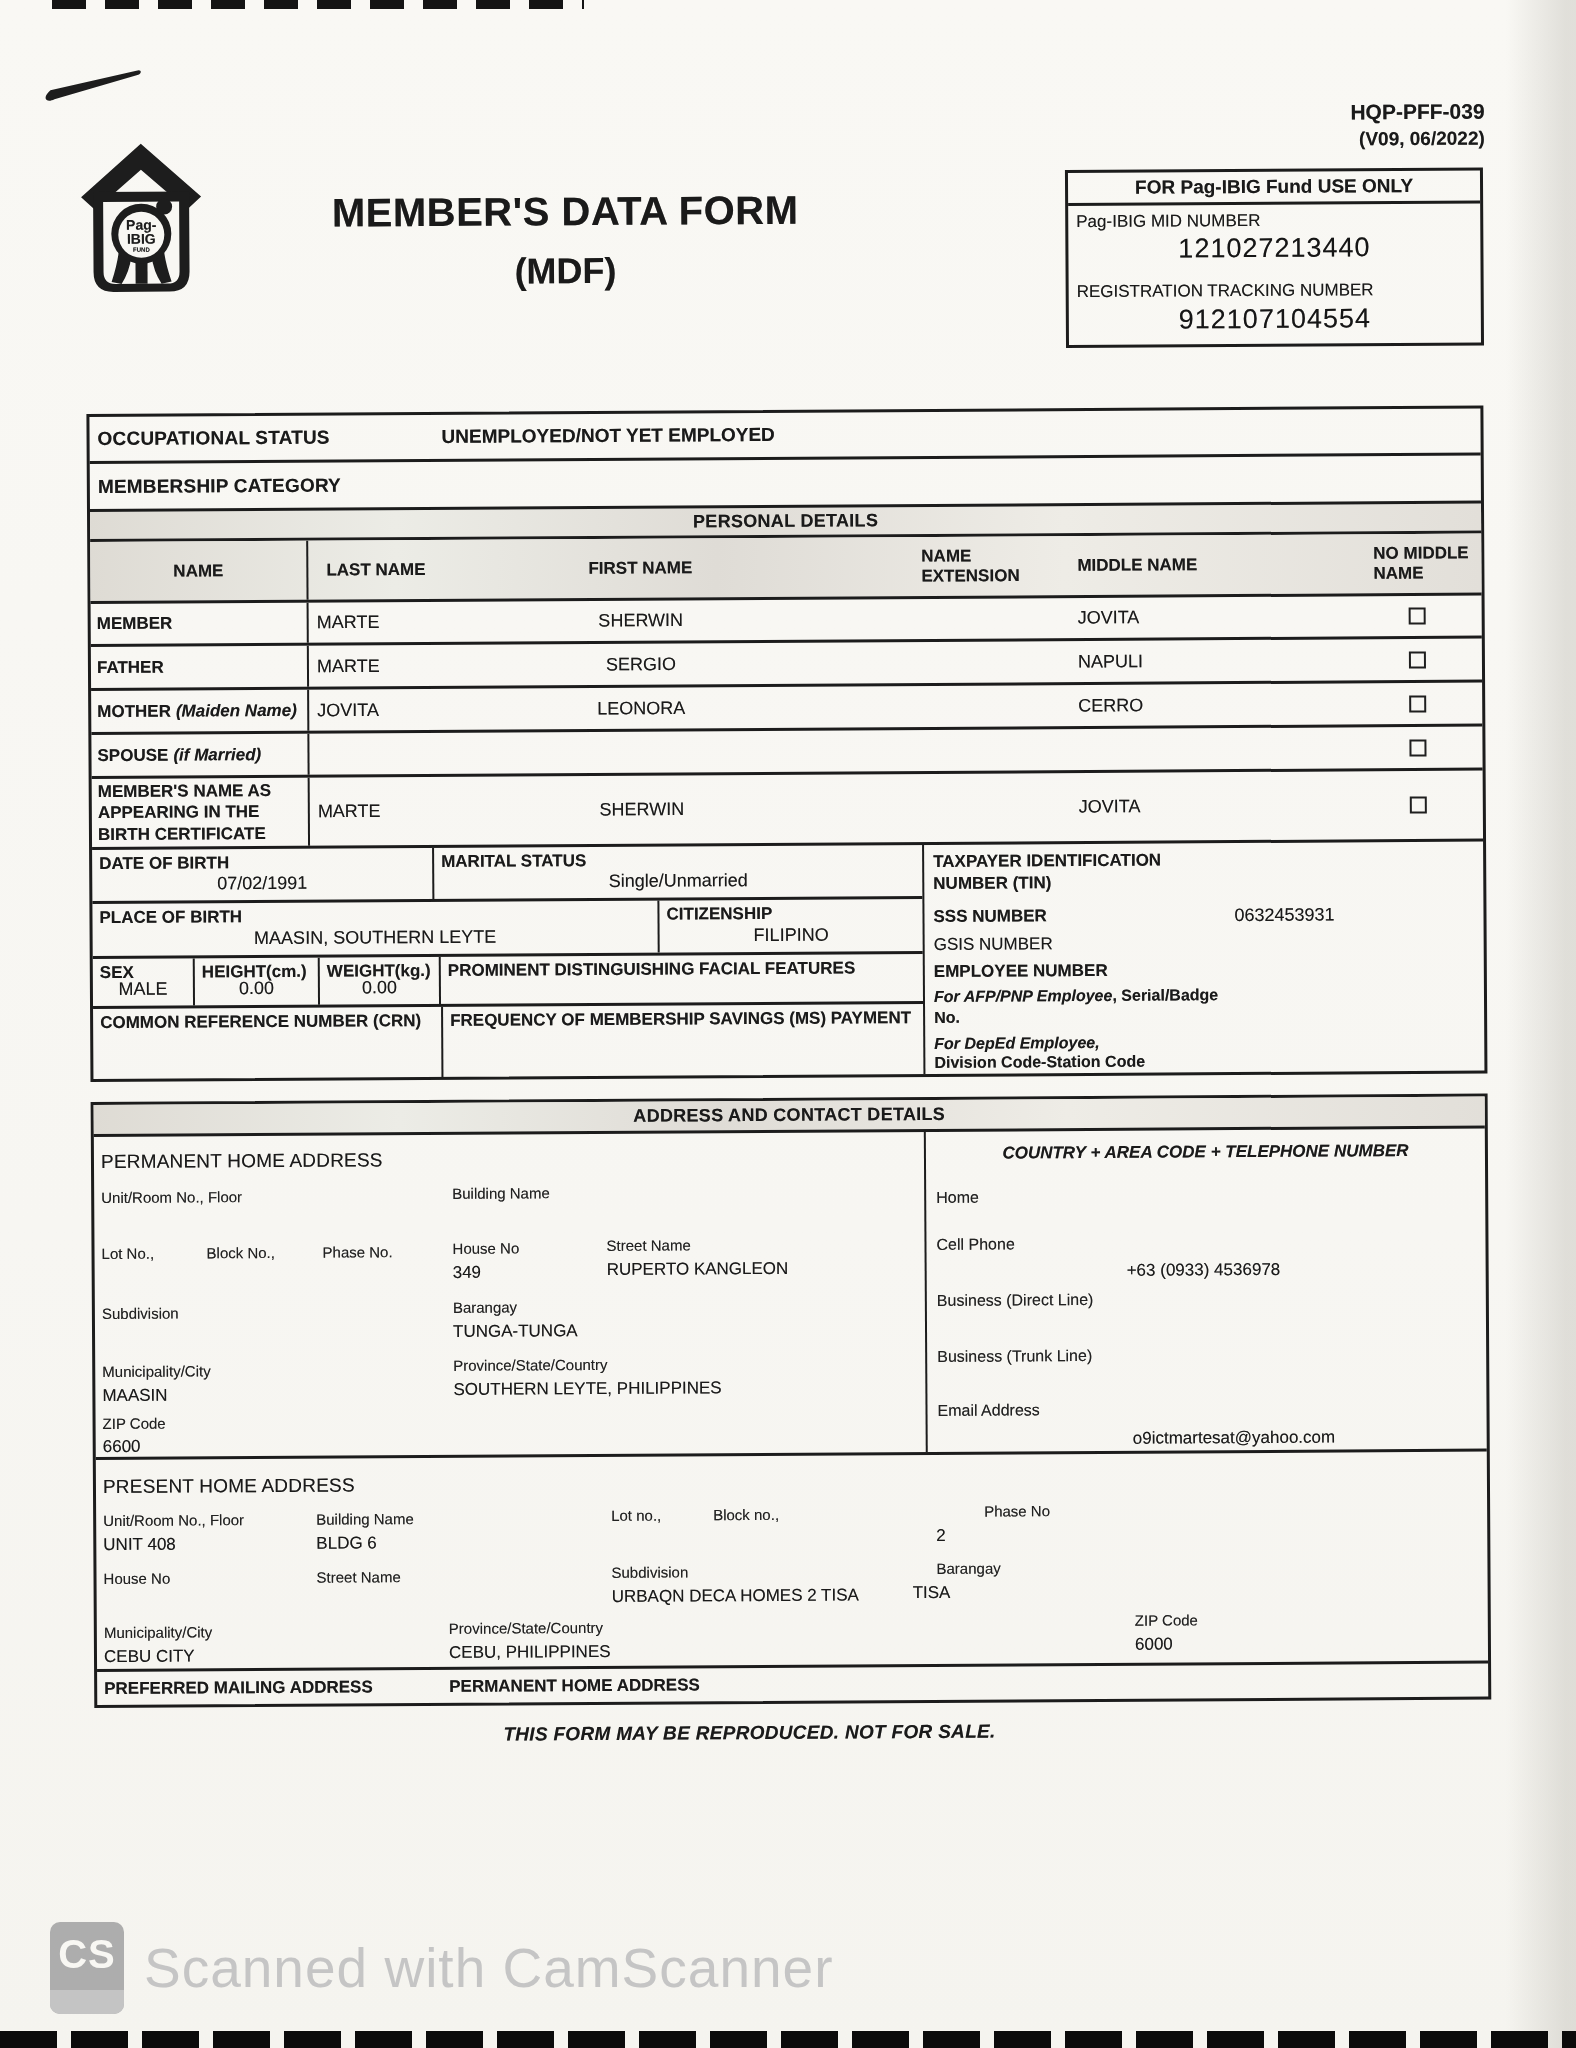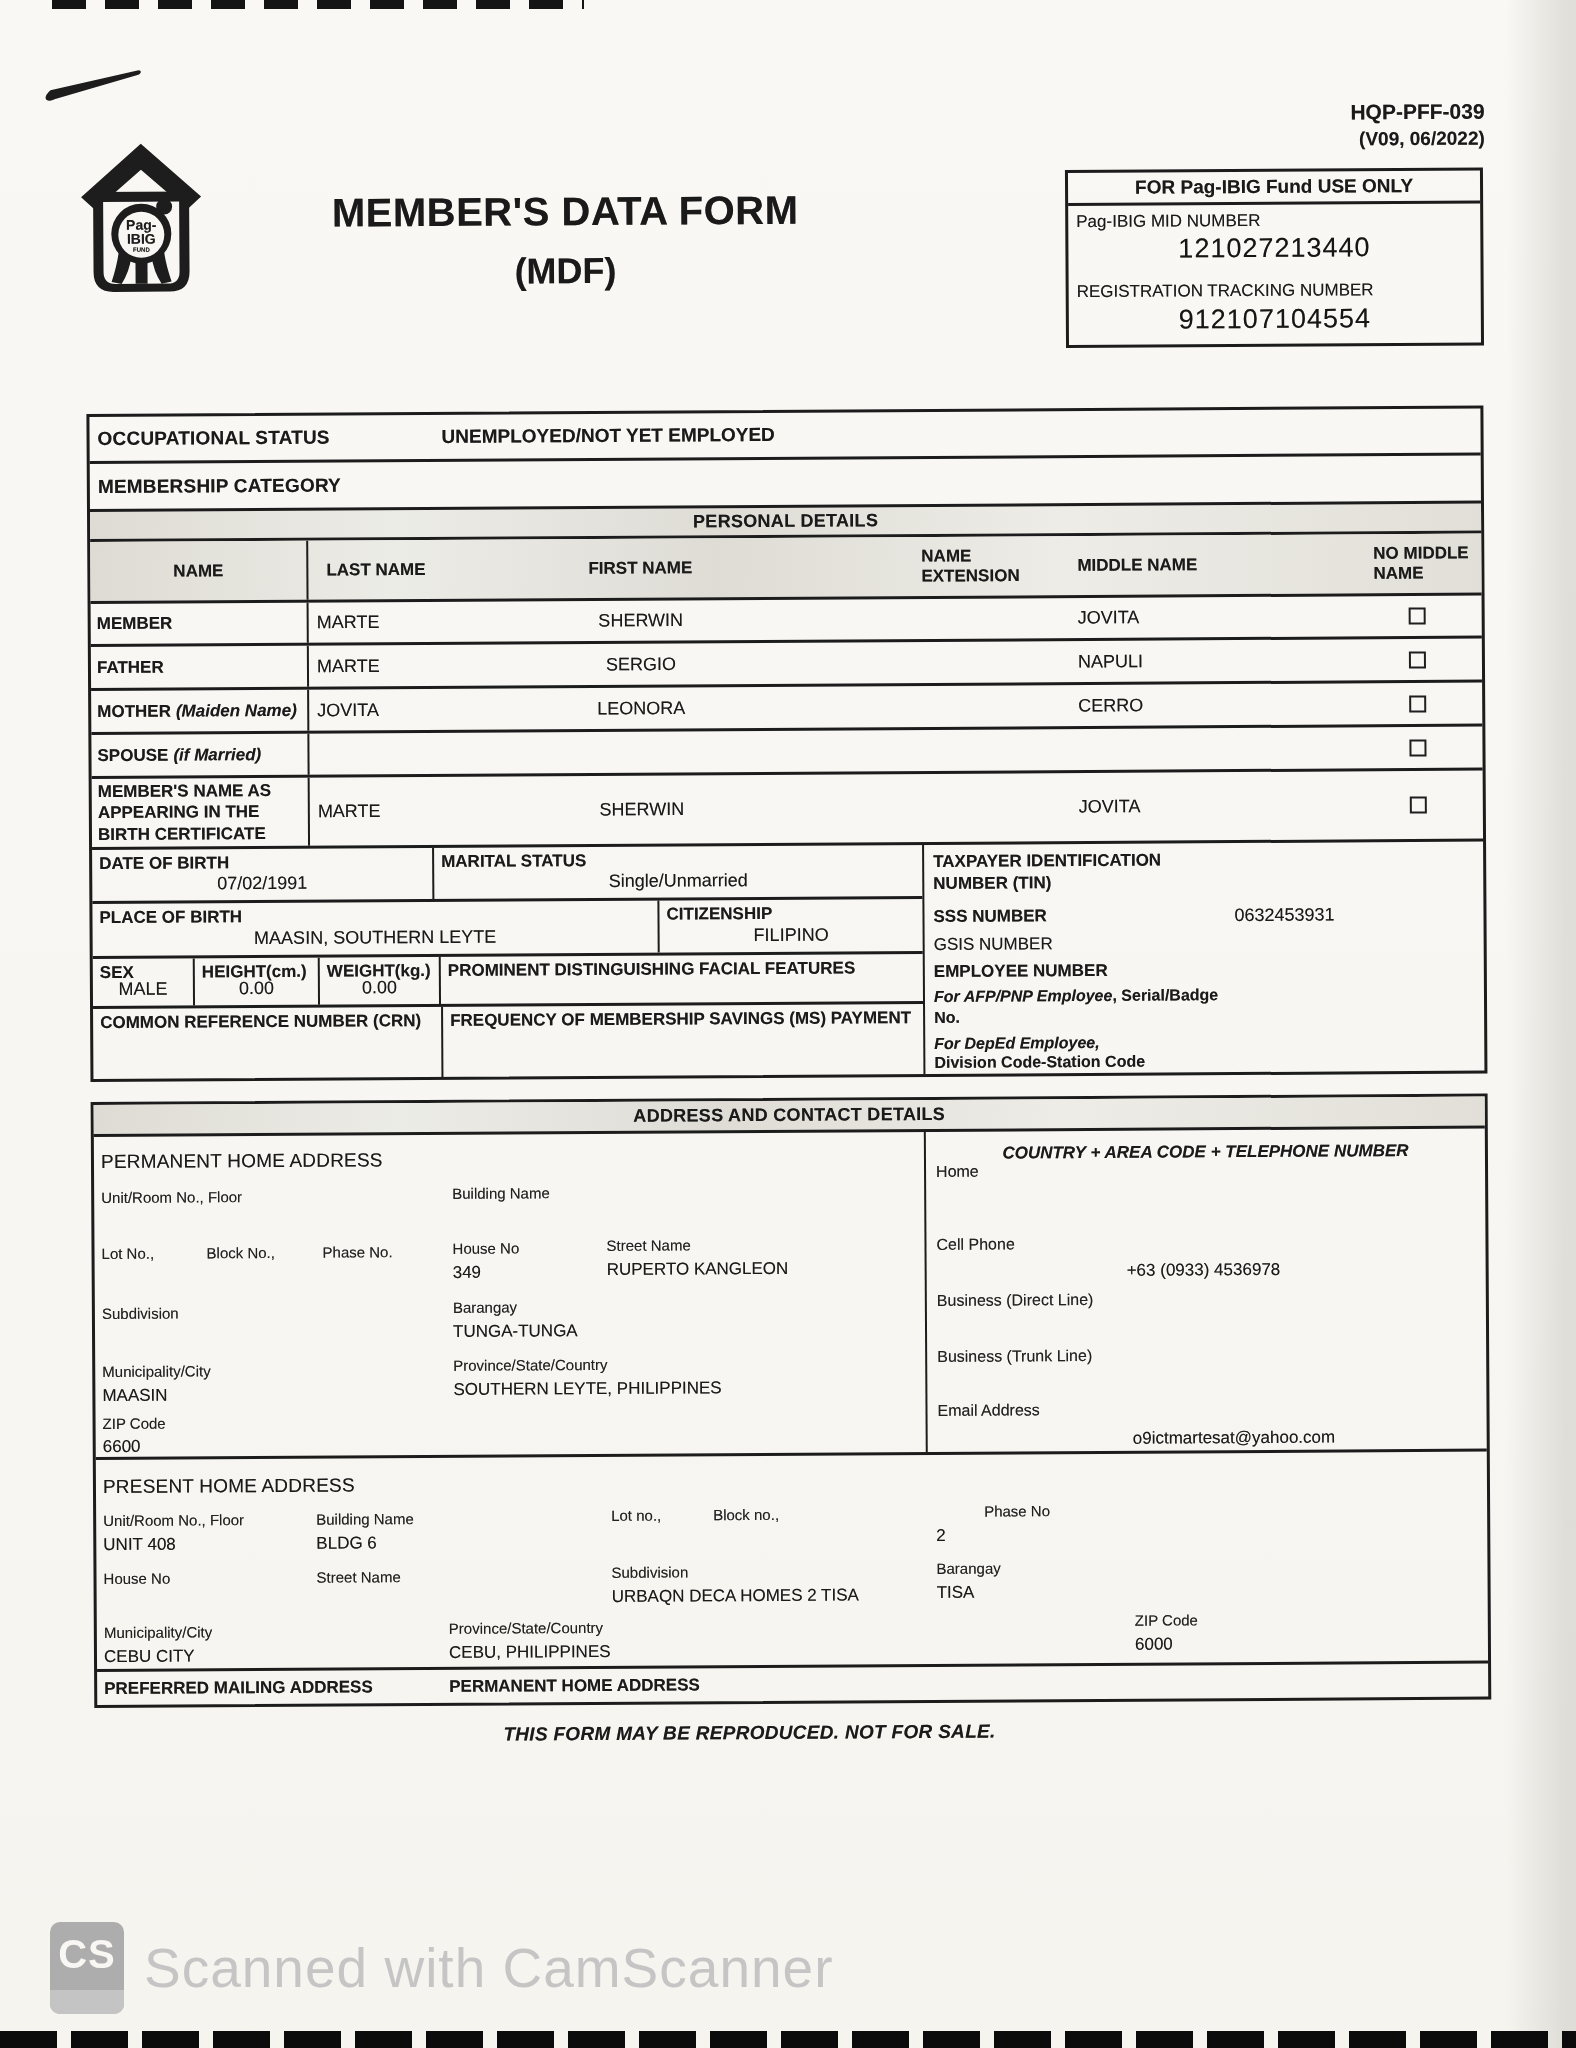--- a/index.html
+++ b/index.html
@@ -92,34 +92,34 @@
   #pa-unit-l{left:7px;top:52px;} #pa-bldg-l{left:358px;top:50px;}
   #pa-lot-l{left:7px;top:108px;} #pa-block-l{left:112px;top:108px;} #pa-phase-l{left:228px;top:108px;}
   #pa-house-l{left:358px;top:105px;} #pa-house-v{left:358px;top:128px;}
   #pa-street-l{left:512px;top:103px;} #pa-street-v{left:512px;top:126px;}
   #pa-subd-l{left:7px;top:168px;}
   #pa-brgy-l{left:358px;top:164px;} #pa-brgy-v{left:358px;top:187px;}
   #pa-mun-l{left:7px;top:226px;} #pa-mun-v{left:7px;top:249px;}
   #pa-prov-l{left:358px;top:222px;} #pa-prov-v{left:358px;top:245px;}
   #pa-zip-l{left:7px;top:278px;} #pa-zip-v{left:7px;top:300px;}
   #ca-title{position:absolute;left:0;right:0;top:12px;text-align:center;font-weight:700;font-style:italic;font-size:17px;}
-  #ca-home-l{left:10px;top:31px;font-size:16px;}
+  #ca-home-l{left:10px;top:57px;font-size:16px;}
   #ca-cell-l{left:10px;top:104px;font-size:16px;} #ca-cell-v{left:200px;top:130px;}
   #ca-bd-l{left:10px;top:160px;font-size:16px;}
   #ca-bt-l{left:10px;top:216px;font-size:16px;text-align:center;}
   #ca-email-l{left:10px;top:270px;font-size:16px;} #ca-email-v{left:205px;top:298px;}
   .pr{height:212px;border-top:3px solid #1c1c1c;position:relative;}
   #pr-title{top:16px;}
   #pr-unit-l{left:7px;top:52px;} #pr-unit-v{left:7px;top:75px;}
   #pr-bldg-l{left:220px;top:52px;} #pr-bldg-v{left:220px;top:75px;}
   #pr-lot-l{left:515px;top:50px;} #pr-block-l{left:617px;top:50px;}
   #pr-phase-l{left:888px;top:48px;} #pr-phase-v{left:840px;top:71px;}
   #pr-house-l{left:7px;top:110px;} #pr-street-l{left:220px;top:110px;}
   #pr-subd-l{left:515px;top:107px;} #pr-subd-v{left:515px;top:130px;}
-  #pr-brgy-l{left:840px;top:105px;} #pr-brgy-v{left:840px;top:128px;}
+  #pr-brgy-l{left:840px;top:105px;} #pr-brgy-v{left:816px;top:128px;}
   #pr-mun-l{left:7px;top:164px;} #pr-mun-v{left:7px;top:187px;}
   #pr-prov-l{left:352px;top:162px;} #pr-prov-v{left:352px;top:185px;}
   #pr-zip-l{left:1038px;top:158px;} #pr-zip-v{left:1038px;top:181px;}
   .mr{height:36px;border-top:3px solid #1c1c1c;position:relative;}
   .mr .flab2{position:absolute;top:50%;transform:translateY(-50%);font-weight:700;font-size:17px;white-space:nowrap;}
   #ml-l{left:7px;} #ml-v{left:352px;}
   #footnote{position:absolute;left:90px;top:1722px;width:1310px;text-align:center;
     font-size:19px;font-weight:700;font-style:italic;letter-spacing:.3px;}
   
   #cs-badge{position:absolute;left:50px;top:1922px;width:74px;height:92px;background:#adadad;border-radius:10px;}

